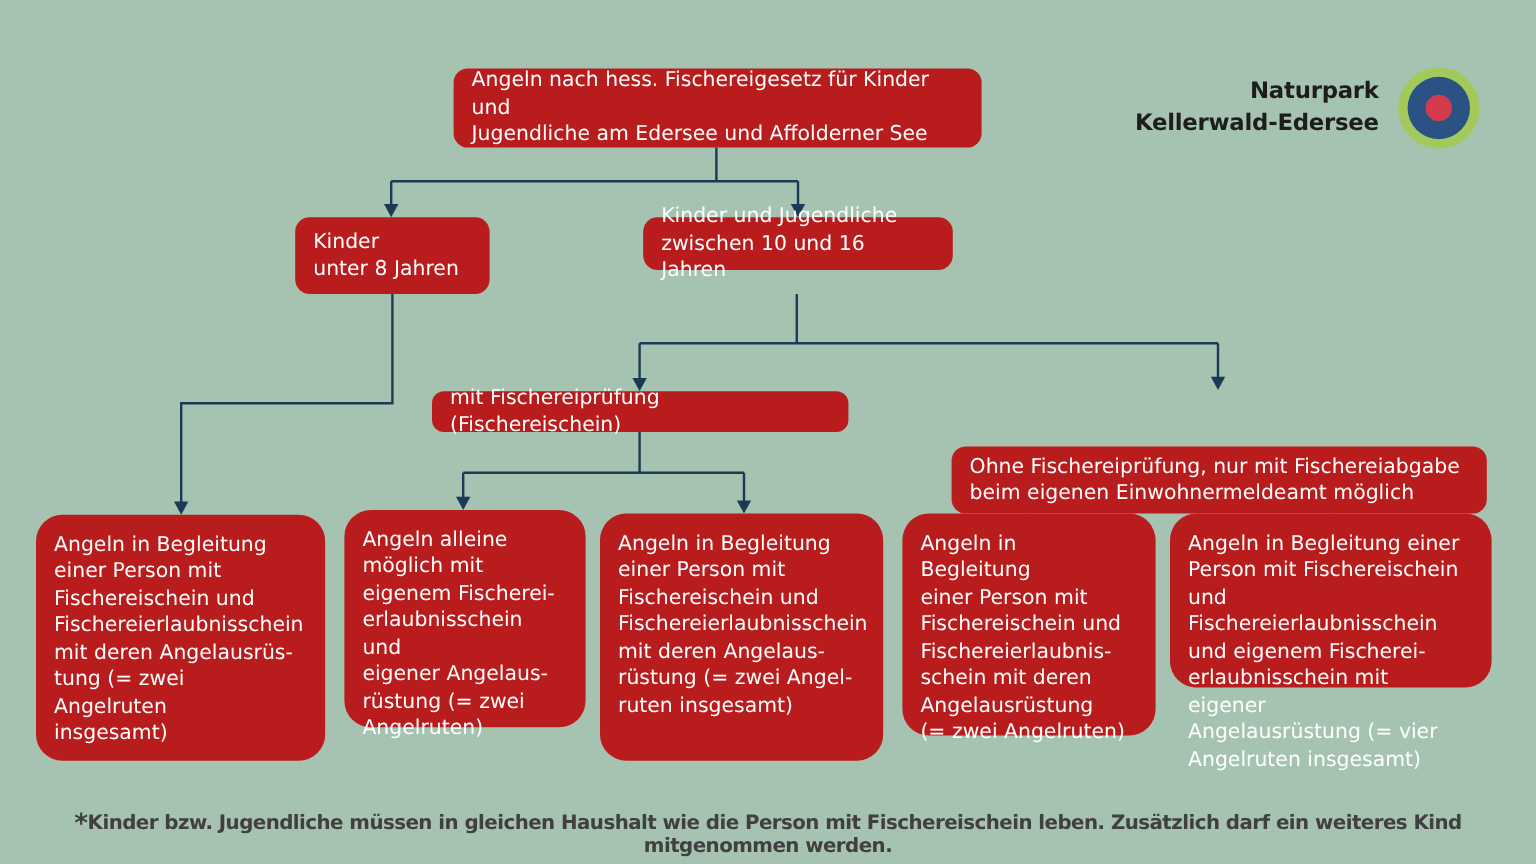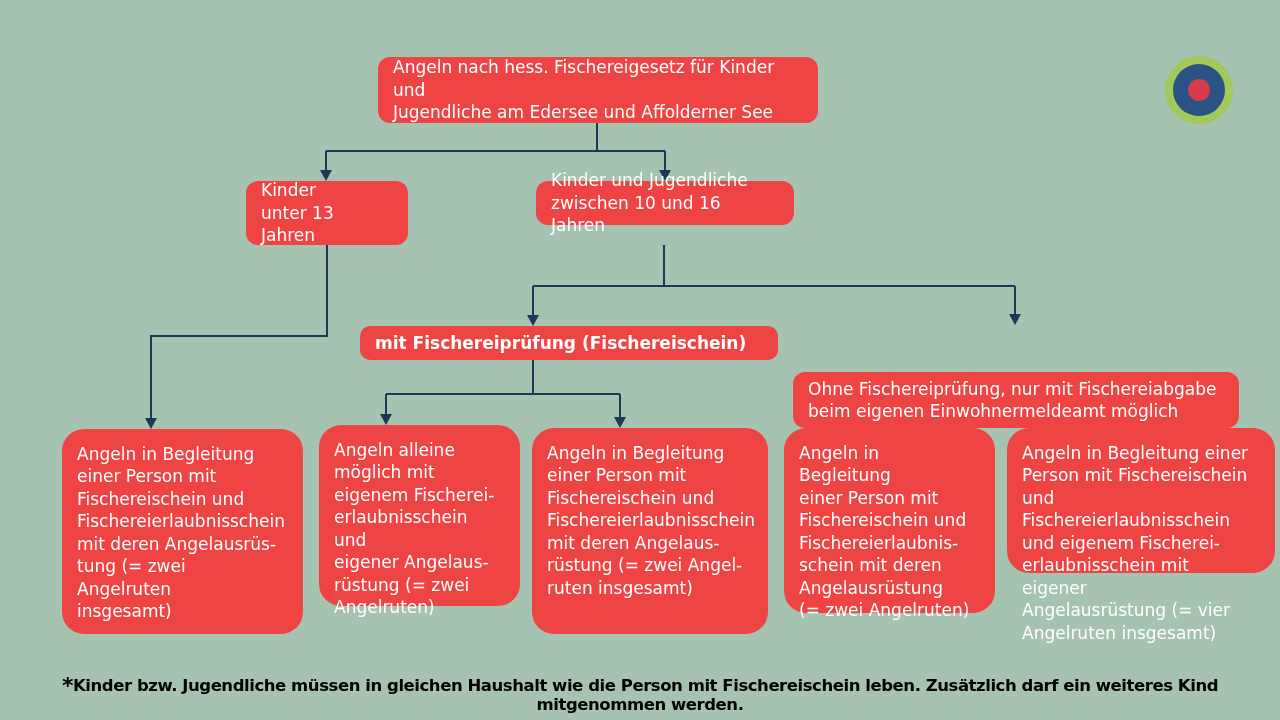--- a/index.html
+++ b/index.html
@@ -19,44 +19,43 @@
     left: 0; top: 0;
     width: 1280px; height: 720px;
     pointer-events: none;
   }
   .connectors path { stroke: #1b3a55; stroke-width: 2; fill: none; }
   .connectors polygon { fill: #1b3a55; }
 
   
   .node {
     position: absolute;
-    background: #ef4444;
+    background: #b91c1c;
     color: #ffffff;
     border-radius: 12px;
     box-sizing: border-box;
     white-space: pre-line;
     font-size: 17px;
     line-height: 1.32;
   }
   .node.center-v {
     display: flex;
     align-items: center;
     padding: 0 15px;
   }
   .node.top-pad {
     padding: 14px 20px 0 15px;
     border-radius: 22px;
-    margin-left: 32px;
   }
 
   
   .n-root      { left: 378px; top: 57px;  width: 440px; height: 66px; }
   .n-under10   { left: 246px; top: 181px; width: 162px; height: 64px; }
   .n-between   { left: 536px; top: 181px; width: 258px; height: 44px; }
-  .n-withexam  { left: 360px; top: 326px; width: 418px; height: 34px; border-radius: 10px; font-weight: bold; }
+  .n-withexam  { left: 360px; top: 326px; width: 347px; height: 34px; border-radius: 10px; }
   .n-noexam    { left: 793px; top: 325px; width: 446px; height: 56px; margin-top: 47px; }
   .n-out0      { left: 30px;  top: 429px; width: 241px; height: 205px; }
   .n-out1      { left: 287px; top: 425px; width: 201px; height: 181px; }
   .n-out2      { left: 500px; top: 428px; width: 236px; height: 206px; }
   .n-out3      { left: 752px; top: 428px; width: 211px; height: 185px; }
   .n-out4      { left: 975px; top: 428px; width: 268px; height: 145px; }
 
   
   .brand {
     position: absolute;
@@ -93,21 +92,21 @@
     border-radius: 50%;
     background: #d63b4d;
   }
 
   
   .footnote {
     position: absolute;
     left: 0; top: 676px;
     width: 1280px;
     text-align: center;
-    color: #000000;
+    color: #404040;
     font-weight: bold;
     font-size: 16.5px;
     letter-spacing: -0.45px;
   }
   .footnote .star {
     font-size: 22px;
     vertical-align: -2px;
     line-height: 0;
   }
 </style>
@@ -132,31 +131,35 @@
     <path d="M533,360 V394 M386,394 H620 M386,394 V415 M620,394 V418"></path>
     <polygon points="380,414 392,414 386,425"></polygon>
     <polygon points="614,417 626,417 620,428"></polygon>
 
     <path d="M1015,381 V407 M857,407 H1108 M857,407 V418 M1108,407 V418"></path>
     <polygon points="851,417 863,417 857,428"></polygon>
     <polygon points="1102,417 1114,417 1108,428"></polygon>
   </svg>
 
   <div class="brand">
+    <div class="brand-text">
+      <div>Naturpark</div>
+      <div>Kellerwald-Edersee</div>
+    </div>
     <div class="brand-mark">
       <div class="mid"></div>
       <div class="dot"></div>
     </div>
   </div>
 
   <div class="node center-v n-root">Angeln nach hess. Fischereigesetz für Kinder und
 Jugendliche am Edersee und Affolderner See</div>
 
   <div class="node center-v n-under10">Kinder
-unter 13 Jahren</div>
+unter 8 Jahren</div>
 
   <div class="node center-v n-between">Kinder und Jugendliche
 zwischen 10 und 16 Jahren</div>
 
   <div class="node center-v n-withexam">mit Fischereiprüfung (Fischereischein)</div>
 
   <div class="node center-v n-noexam">Ohne Fischereiprüfung, nur mit Fischereiabgabe
 beim eigenen Einwohnermeldeamt möglich</div>
 
   <div class="node top-pad n-out0">Angeln in Begleitung

